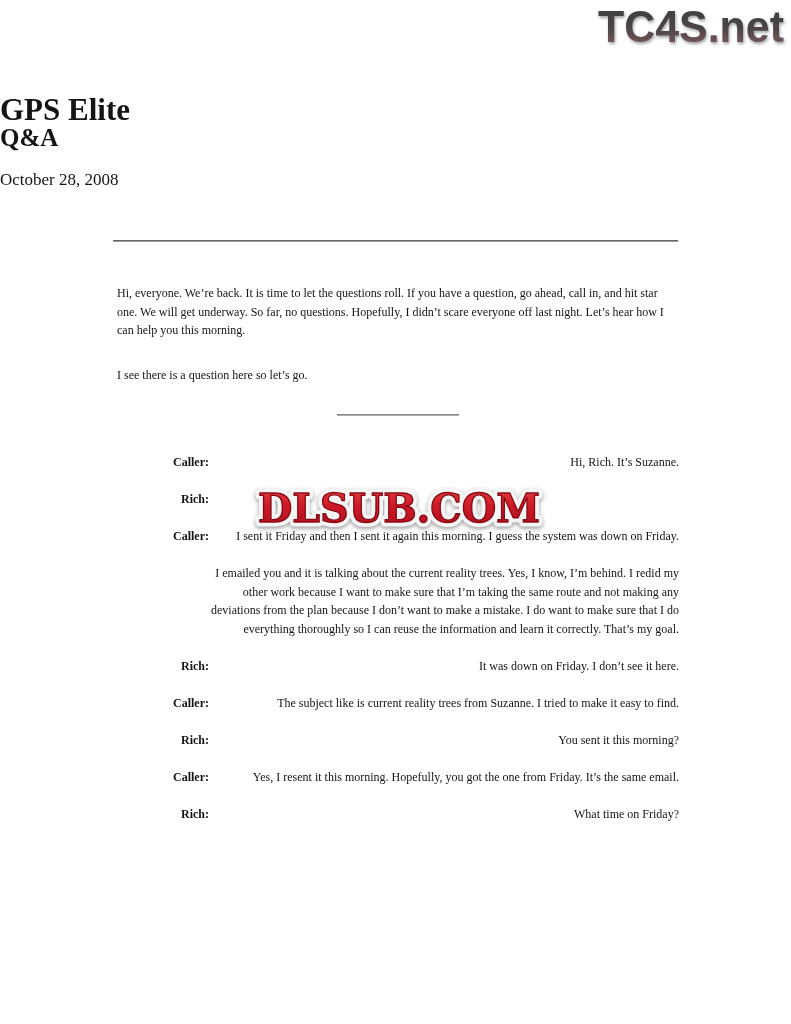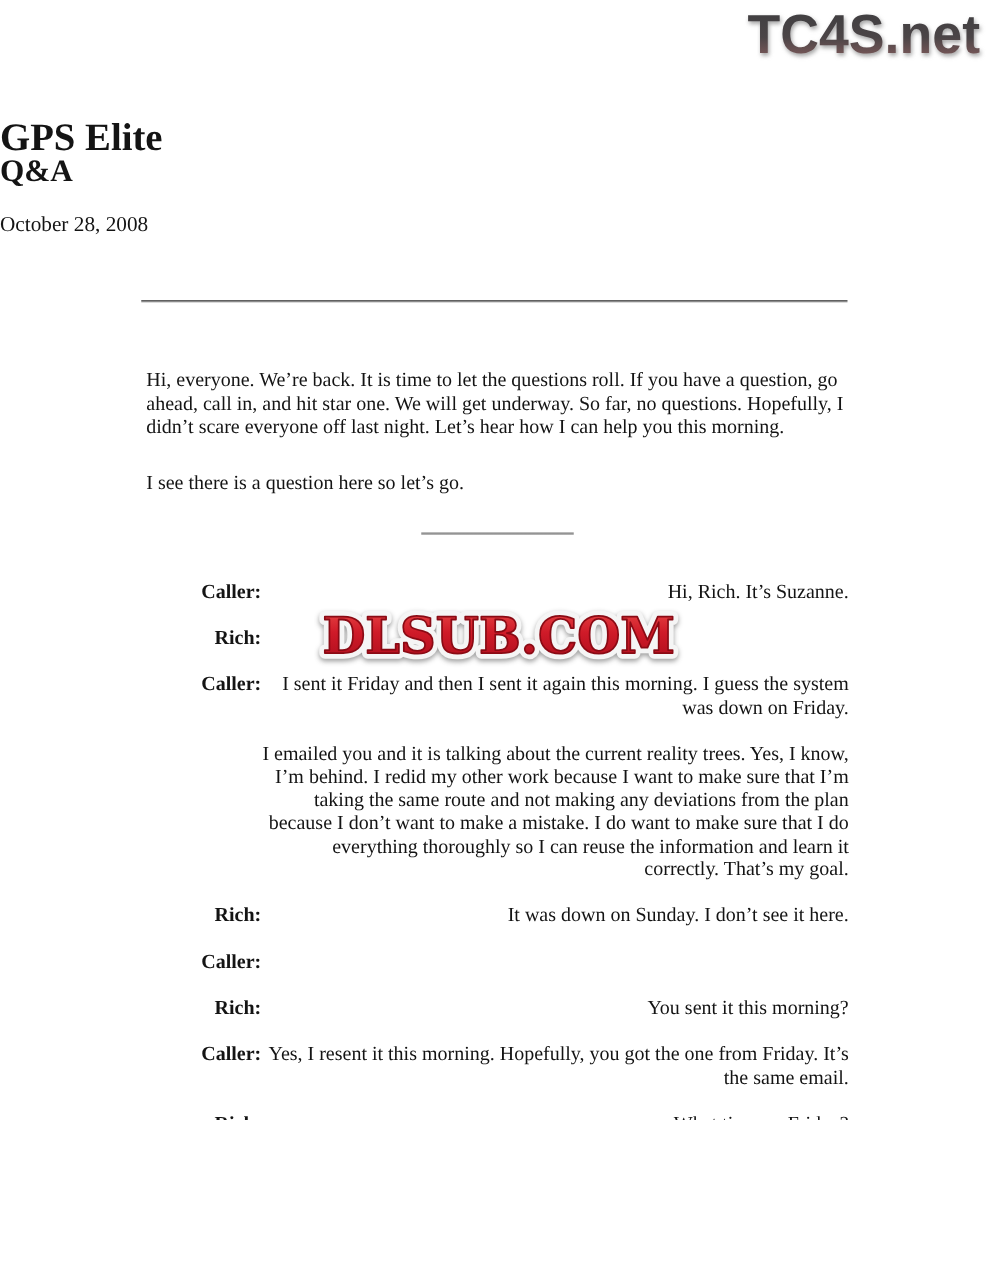--- a/index.html
+++ b/index.html
@@ -29,22 +29,22 @@
     position:absolute; left:113px; top:240px; width:565px; height:2px;
     background:linear-gradient(180deg,#4c4c4c,#b5b5b5);
   }
   .mid-rule {
     width:122px; height:2px; margin:30px auto 0 auto;
     background:linear-gradient(180deg,#767676,#c0c0c0);
   }
 
   
   .content {
-    position:absolute; left:117px; top:296px; width:562px;
-    font-size:16px; line-height:18.5px;
+    position:absolute; left:117px; top:284px; width:562px;
+    font-size:12px; line-height:18.5px;
   }
   .content p.intro { margin:0 0 26px 0; }
   .content p.intro:last-of-type { margin-bottom:0; }
 
   .dialogue { margin-top:37px; }
   .drow { display:flex; margin-bottom:18.5px;text-align:right; }
   .speaker { flex:0 0 92px; font-weight:bold; }
   .speech  { flex:1; }
   .speech p { margin:0 0 18.5px 0; }
   .speech p:last-child { margin-bottom:0; }
@@ -109,26 +109,29 @@
     <div class="speaker">Caller:</div>
     <div class="speech">
             <p>I sent it Friday and then I sent it again this morning. I guess the system was down on Friday.</p>
             <p>I emailed you and it is talking about the current reality trees. Yes, I know, I’m behind. I redid my other work because I want to make sure that I’m taking the same route and not making any deviations from the plan because I don’t want to make a mistake. I do want to make sure that I do everything thoroughly so I can reuse the information and learn it correctly. That’s my goal.</p>
           </div>
   </div>
 
   <div class="drow">
     <div class="speaker">Rich:</div>
     <div class="speech">
-            <p>It was down on Sunday. I don’t see it here.</p>
+            <p>It was down on Friday. I don’t see it here.</p>
           </div>
   </div>
 
   <div class="drow">
     <div class="speaker">Caller:</div>
+    <div class="speech">
+            <p>The subject like is current reality trees from Suzanne. I tried to make it easy to find.</p>
+          </div>
   </div>
 
   <div class="drow">
     <div class="speaker">Rich:</div>
     <div class="speech">
             <p>You sent it this morning?</p>
           </div>
   </div>
 
   <div class="drow">

